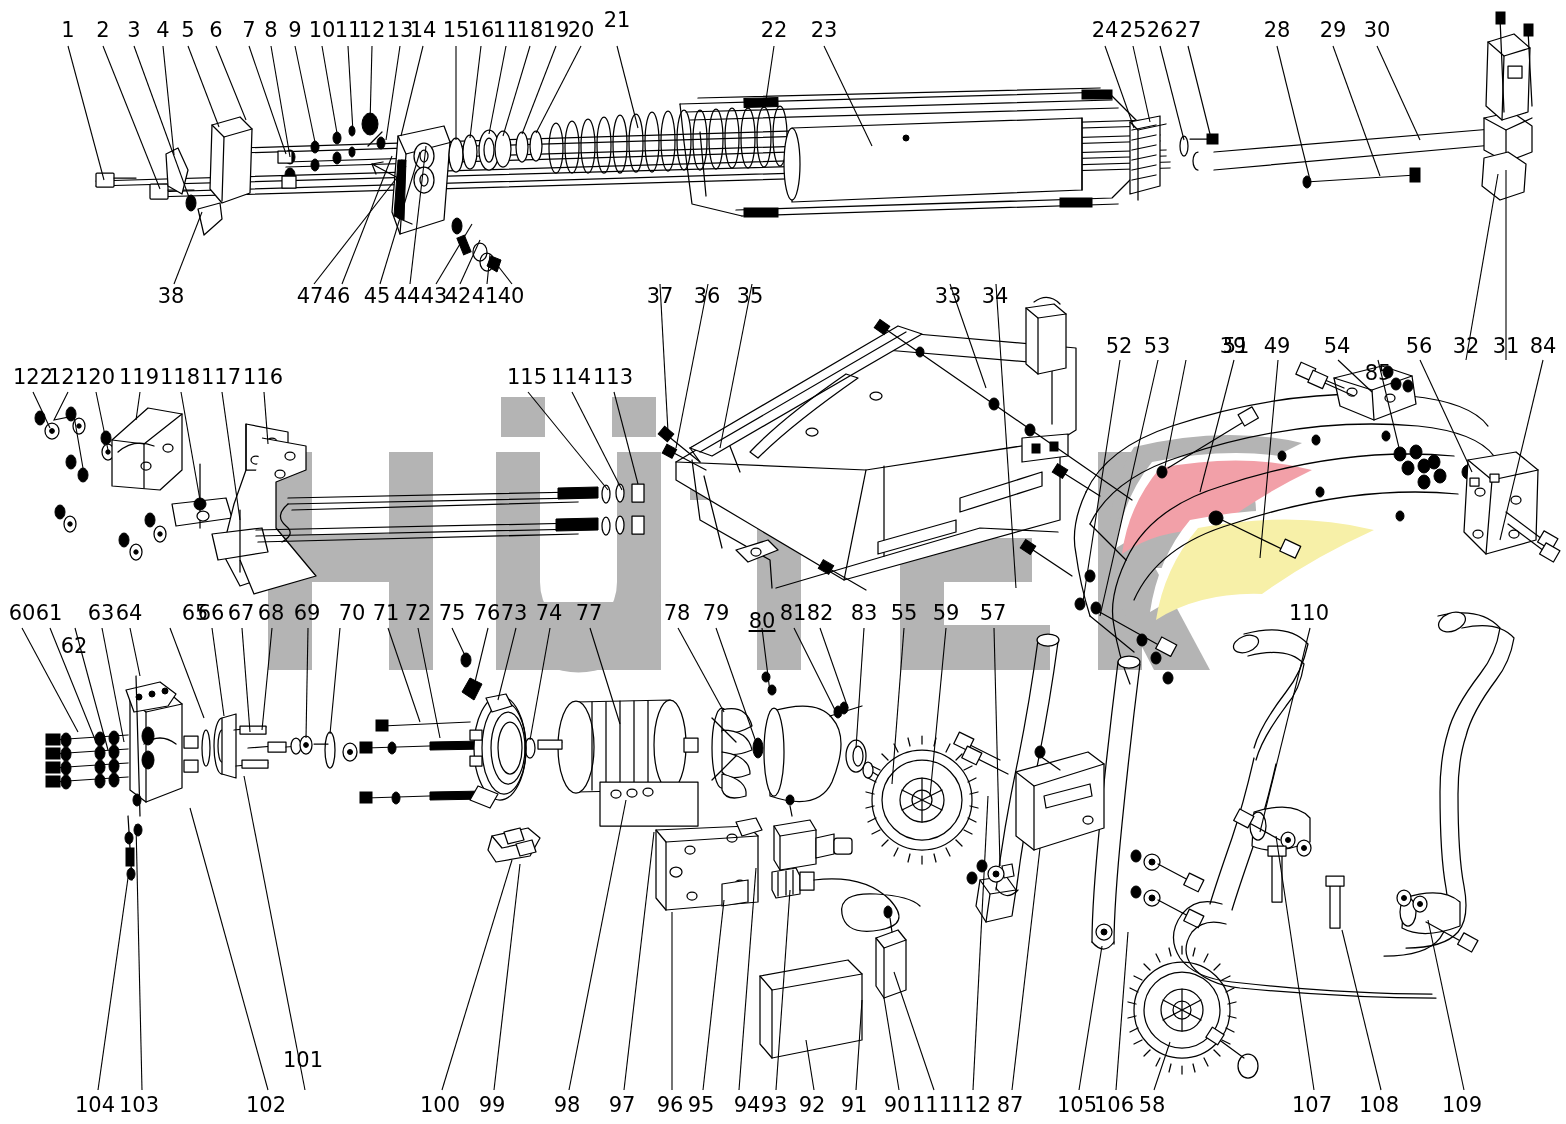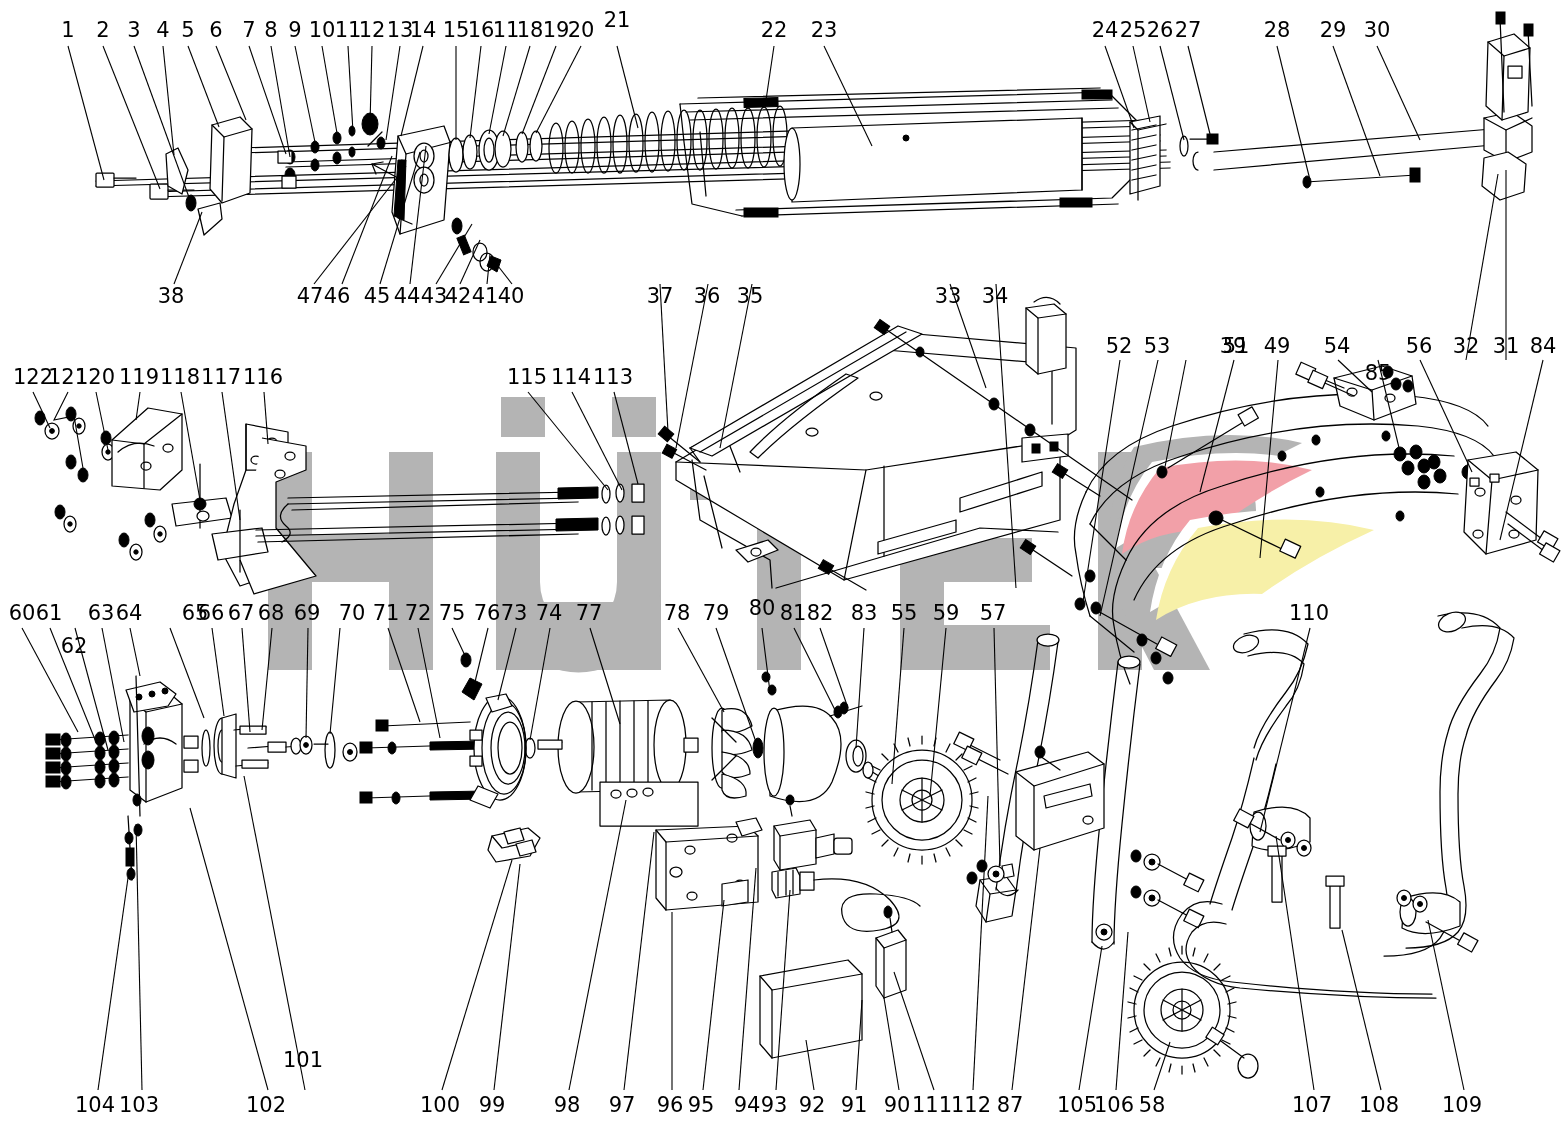--- a/index.html
+++ b/index.html
@@ -945,21 +945,21 @@
       <div class="lbl" style="left: 340px; top: 603px; margin-left: 12px;">70</div>
       <div class="lbl" style="left: 386px; top: 603px;">71</div>
       <div class="lbl" style="left: 418px; top: 603px;">72</div>
       <div class="lbl" style="left: 452px; top: 603px;">75</div>
       <div class="lbl" style="left: 487px; top: 603px;">76</div>
       <div class="lbl" style="left: 514px; top: 603px;">73</div>
       <div class="lbl" style="left: 549px; top: 603px;">74</div>
       <div class="lbl" style="left: 589px; top: 603px;">77</div>
       <div class="lbl" style="left: 677px; top: 603px;">78</div>
       <div class="lbl" style="left: 716px; top: 603px;">79</div>
-      <div class="lbl" style="left: 762px; top: 598px;">80</div>
+      <div class="lbl" style="left: 762px; top: 611px; text-decoration: underline;">80</div>
       <div class="lbl" style="left: 793px; top: 603px;">81</div>
       <div class="lbl" style="left: 820px; top: 603px;">82</div>
       <div class="lbl" style="left: 864px; top: 603px;">83</div>
       <div class="lbl" style="left: 904px; top: 603px;">55</div>
       <div class="lbl" style="left: 946px; top: 603px;">59</div>
       <div class="lbl" style="left: 993px; top: 603px;">57</div>
       <div class="lbl" style="left: 1309px; top: 603px;">110</div>
       <div class="lbl" style="left: 95px; top: 1095px;">104</div>
       <div class="lbl" style="left: 139px; top: 1095px;">103</div>
       <div class="lbl" style="left: 266px; top: 1095px;">102</div>

